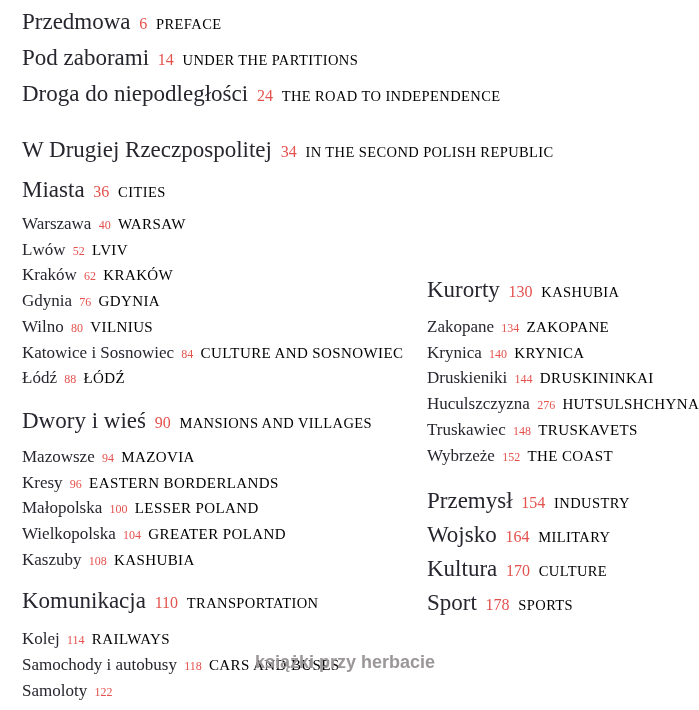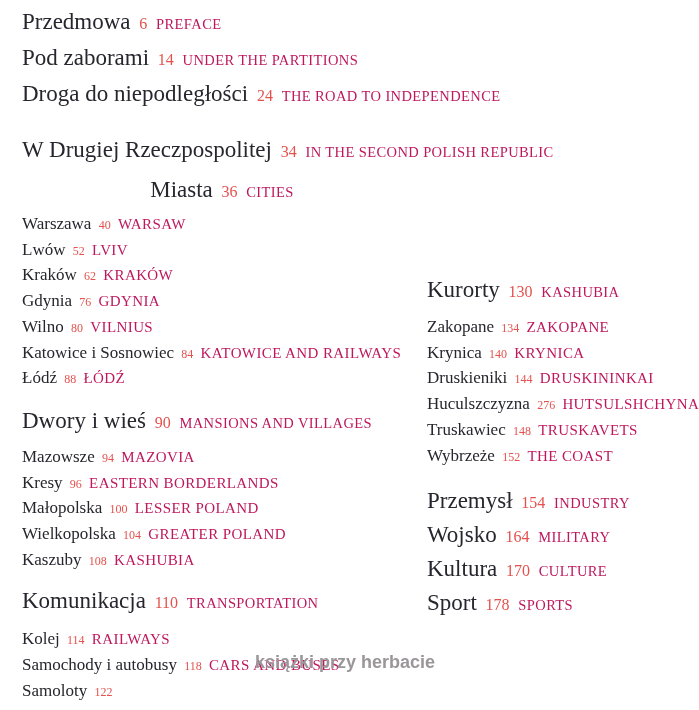--- a/index.html
+++ b/index.html
@@ -21,30 +21,30 @@
   .h .num { font-size: 16px; }
   .h .en  { font-size: 14.5px; }
   
   .h31 { line-height: 31px; }
   
   .i { font-size: 17px; line-height: 23.7px; }
   .i .num { font-size: 12px; }
   .i .en  { font-size: 15px; text-align: center; }
   .pl  { color: #26262e; }
   .num { color: #e4524e; margin: 0 3px 0 3px; }
-  .en  { color: #be185d; letter-spacing: 0.4px; }
+  .en  { color: #000000; letter-spacing: 0.4px; }
   
   .mt20 { margin-top: 20px; text-align: center; }
   .mt16 { margin-top: 16px; }
   .mt12 { margin-top: 12px; }
   .mt11 { margin-top: 11px; }
   .mt7  { margin-top: 7px; }
   .mt6  { margin-top: 6px; }
   .mt5  { margin-top: 5px; }
-  .mt4  { margin-top: 4px; text-align: center; }
+  .mt4  { margin-top: 4px; }
   .mt3  { margin-top: 3px; }
   .watermark {
     position: absolute;
     left: 255px;
     top: 652px;
     font-family: "Liberation Sans", sans-serif;
     font-weight: bold;
     font-size: 18px;
     color: #9b9699;
     white-space: nowrap;
@@ -113,21 +113,21 @@
 
         <div class="row i">
           <span class="pl">Wilno</span>
           <span class="num">80</span>
           <span class="en">VILNIUS</span>
         </div>
 
         <div class="row i">
           <span class="pl">Katowice i Sosnowiec</span>
           <span class="num">84</span>
-          <span class="en">KATOWICE AND RAILWAYS</span>
+          <span class="en">CULTURE AND SOSNOWIEC</span>
         </div>
 
         <div class="row i">
           <span class="pl">Łódź</span>
           <span class="num">88</span>
           <span class="en">ŁÓDŹ</span>
         </div>
       </div>
 
     <div class="row h mt12">

